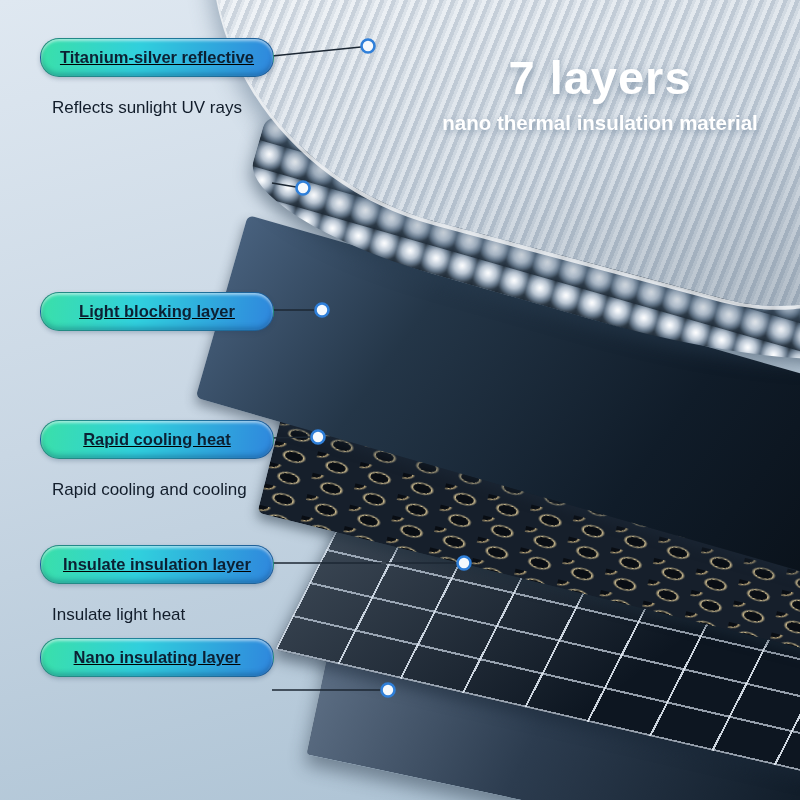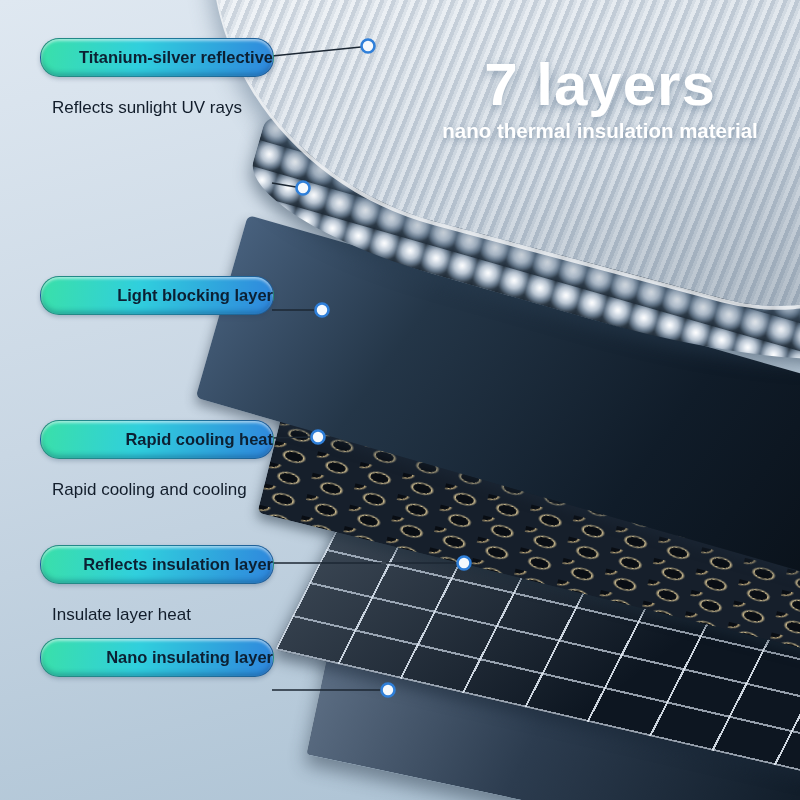--- a/index.html
+++ b/index.html
@@ -69,38 +69,39 @@
   }
 
   
   .connectors{position:absolute;inset:0;z-index:15;pointer-events:none;}
   .cline{stroke:#1c2733;stroke-width:1.6;}
   .cdot{fill:#f5f9fd;stroke:#2f7fd9;stroke-width:2.6;}
 
   
   .header{position:absolute;left:415px;top:50px;width:370px;text-align:center;z-index:20;}
   .title{
-    font-size:60px;font-weight:700;color:#ffffff;letter-spacing:1px;
+    font-size:47px;font-weight:700;color:#ffffff;letter-spacing:1px;
     text-shadow:0 3px 8px rgba(90,115,140,.55);
   }
   .subtitle{
-    margin-top:0;font-size:20.5px;font-weight:700;color:#ffffff;white-space:nowrap;
+    margin-top:6px;font-size:20.5px;font-weight:700;color:#ffffff;white-space:nowrap;
     text-shadow:0 2px 6px rgba(90,115,140,.55);
   }
 
   
   .label-group{position:absolute;left:40px;width:330px;z-index:20;}
-  .lg1{top:38px;} .lg2{top:165px;} .lg3{top:276px;}
+  .lg1{top:38px;} .lg2{top:165px;} .lg3{top:292px;}
   .lg4{top:420px;} .lg5{top:545px;} .lg6{top:638px;}
   .pill{
     width:232px;height:37px;border-radius:19px;
-    display:flex;align-items:center;justify-content:flex-end;
+    display:flex;align-items:center;justify-content:center;
     background:linear-gradient(100deg,#3ae0a8 0%,#30cfdd 42%,#2f86dd 100%);
     border:1px solid rgba(10,40,70,.45);
     box-shadow:inset 0 2px 3px rgba(255,255,255,.55),inset 0 -3px 5px rgba(0,40,80,.28),0 2px 4px rgba(30,60,90,.25);
+    text-decoration:underline;
   }
   .pill-text{font-size:16.5px;font-weight:700;color:#0c2033;}
   .desc{
     margin-top:21px;margin-left:12px;white-space:nowrap;
     font-size:17px;font-weight:400;color:#121d2b;
   }
 </style>
 </head>
 <body>
 
@@ -163,23 +164,23 @@
 
   <div class="label-group lg4">
     <div class="pill">
       <span class="pill-text">Rapid cooling heat</span>
     </div>
     <div class="desc">Rapid cooling and cooling</div>
   </div>
 
   <div class="label-group lg5">
     <div class="pill">
-      <span class="pill-text">Reflects insulation layer</span>
+      <span class="pill-text">Insulate insulation layer</span>
     </div>
-    <div class="desc">Insulate layer heat</div>
+    <div class="desc">Insulate light heat</div>
   </div>
 
   <div class="label-group lg6">
     <div class="pill">
       <span class="pill-text">Nano insulating layer</span>
     </div>
   </div>
 
 </div>
 

